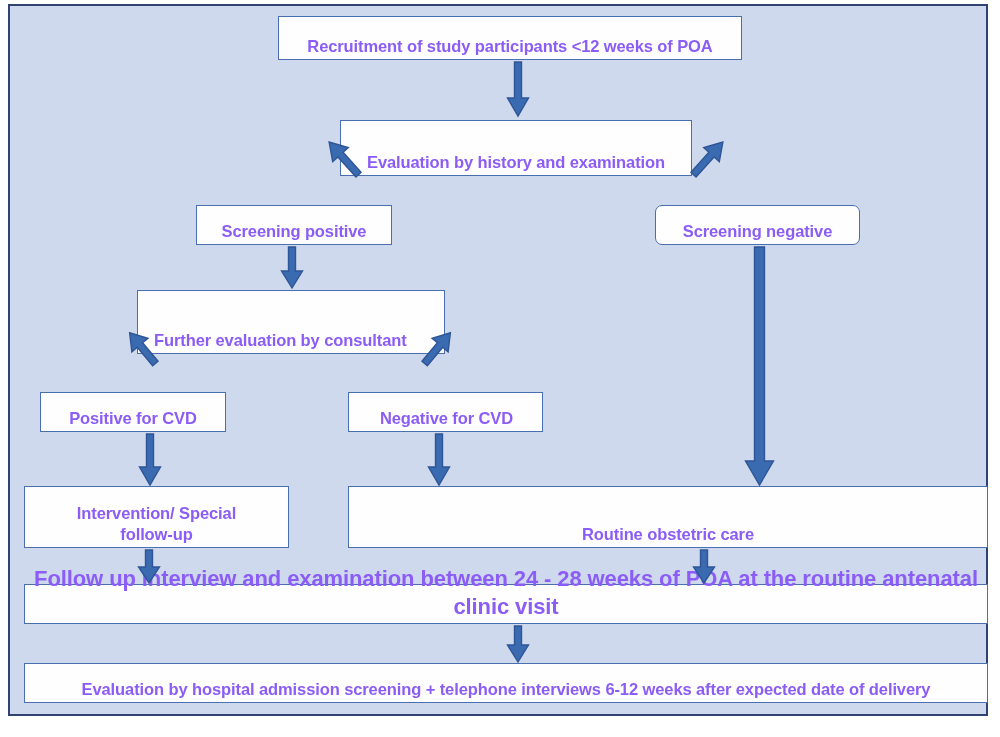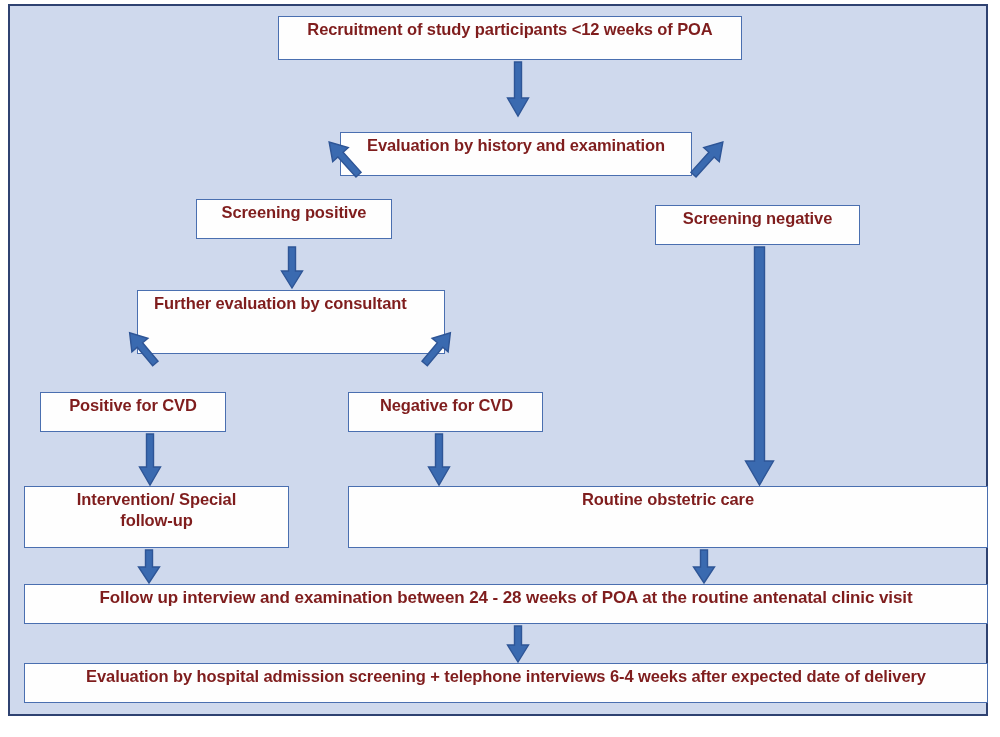--- a/index.html
+++ b/index.html
@@ -25,46 +25,46 @@
     box-sizing: border-box;
   }
 
   
   .node {
     position: absolute;
     background: #fefefe;
     border: 1.5px solid #4a6fb0;
     box-sizing: border-box;
     display: flex;
-    align-items: flex-start;
+    align-items: flex-end;
     justify-content: center;
-    color: #7f1d1d;
+    color: #8b5cf6;
     font-weight: 600;
     letter-spacing: -0.1px;
     text-align: center;
     line-height: 1.28;
     padding: 2px 6px;
   }
   .node.left-align {
     justify-content: flex-start;
     text-align: left;
     padding-left: 16px;
   }
 
   
   #n-recruitment   { left: 268px; top:  10px; width: 464px; height: 44px; font-size: 16.5px; }
-  #n-evaluation    { left: 330px; top: 126px; width: 352px; height: 44px; font-size: 16.5px; }
-  #n-scr-pos       { left: 186px; top: 193px; width: 196px; height: 40px; font-size: 16.5px; }
-  #n-scr-neg       { left: 645px; top: 199px; width: 205px; height: 40px; font-size: 16.5px; }
+  #n-evaluation    { left: 330px; top: 114px; width: 352px; height: 56px; font-size: 16.5px; }
+  #n-scr-pos       { left: 186px; top: 199px; width: 196px; height: 40px; font-size: 16.5px; }
+  #n-scr-neg       { left: 645px; top: 199px; width: 205px; height: 40px; font-size: 16.5px; border-radius: 7px; }
   #n-further       { left: 127px; top: 284px; width: 308px; height: 64px; font-size: 16.5px; }
   #n-pos-cvd       { left:  30px; top: 386px; width: 186px; height: 40px; font-size: 16.5px; }
   #n-neg-cvd       { left: 338px; top: 386px; width: 195px; height: 40px; font-size: 16.5px; padding-left: 8px; }
   #n-intervention  { left:  14px; top: 480px; width: 265px; height: 62px; font-size: 16.5px; }
   #n-routine       { left: 338px; top: 480px; width: 640px; height: 62px; font-size: 16.5px; }
-  #n-followup      { left:  14px; top: 578px; width: 964px; height: 40px; font-size: 17px; }
+  #n-followup      { left:  14px; top: 578px; width: 964px; height: 40px; font-size: 22px; }
   #n-admission     { left:  14px; top: 657px; width: 964px; height: 40px; font-size: 16.5px; }
 
   
   .arrow {
     position: absolute;
     line-height: 0;
   }
   .arrow svg { display: block; overflow: visible; }
 
   #a-recruit-eval   { left: 496px; top:  56px; }
@@ -124,21 +124,21 @@
       <span>Intervention/ Special</span><br>
       <span>follow-up</span>
     </span>
   </div>
 
   <div class="node" id="n-followup">
     <span>Follow up interview and examination between 24 - 28 weeks of POA at the routine antenatal clinic visit</span>
   </div>
 
   <div class="node" id="n-admission">
-    <span>Evaluation by hospital admission screening + telephone interviews 6-4 weeks after expected date of delivery</span>
+    <span>Evaluation by hospital admission screening + telephone interviews 6-12 weeks after expected date of delivery</span>
   </div>
 
   <div class="arrow" id="a-recruit-eval">
     <svg width="24" height="56" viewBox="0 0 24 56" aria-hidden="true">
       <path d="M8.5 0 H15.5 V36 H22.5 L12 54 L1.5 36 H8.5 Z" fill="#3a6ab0" stroke="#2e5596" stroke-width="1.4"></path>
     </svg>
   </div>
 
   <div class="arrow" id="a-eval-pos">
     <svg width="66" height="44" viewBox="0 0 66 44" aria-hidden="true">

